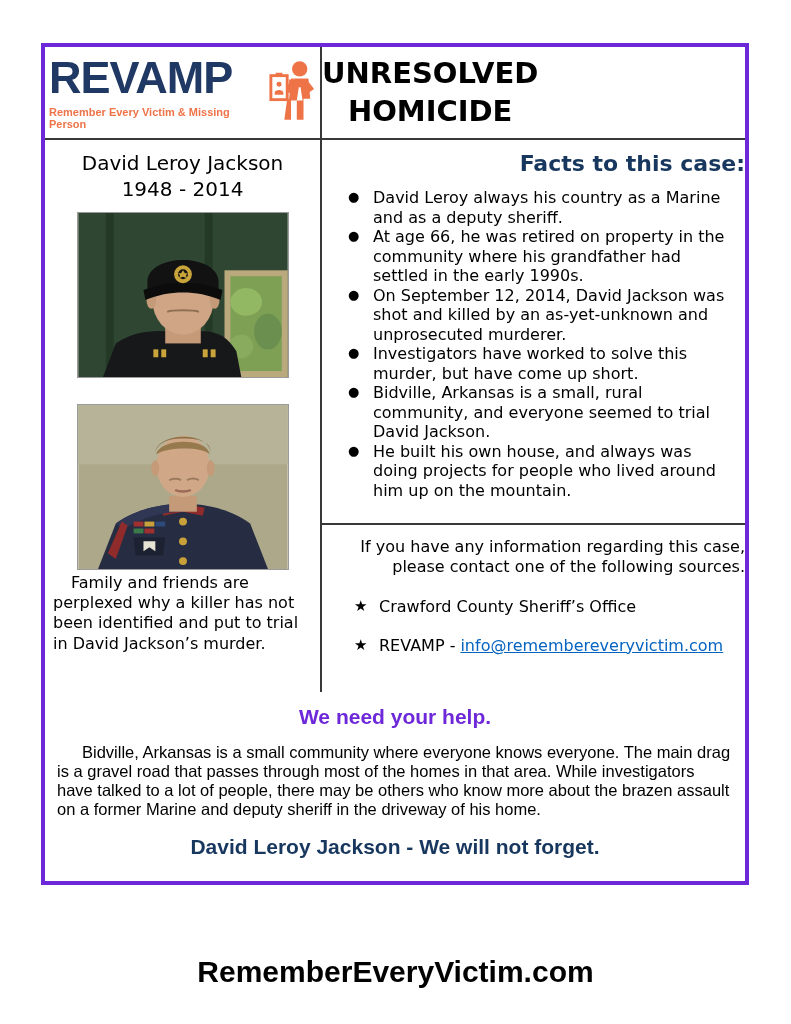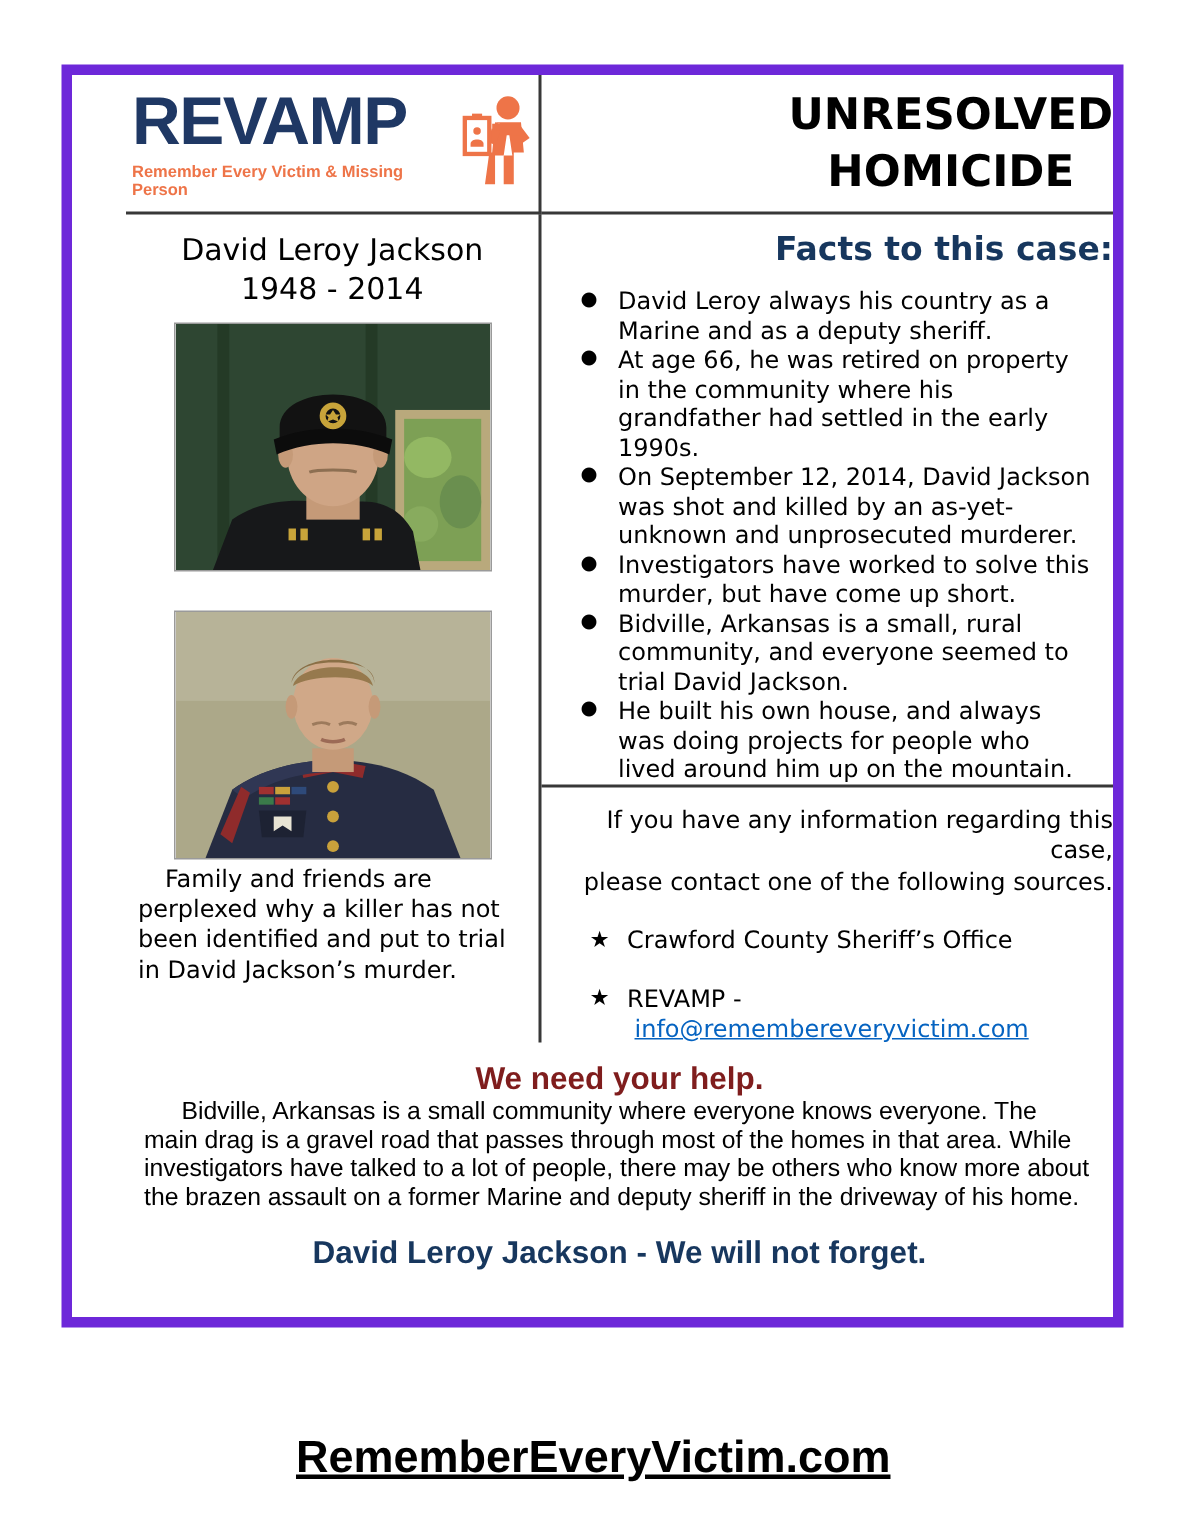--- a/index.html
+++ b/index.html
@@ -4,25 +4,24 @@
 <style>
   * { margin:0; padding:0; box-sizing:border-box; }
   html,body { background:#ffffff; }
   body {
     width:791px; height:1024px; position:relative;
     font-family:"DejaVu Sans", sans-serif; color:#000;
   }
 
   .poster {
     position:absolute; left:41px; top:43px; width:708px; height:842px;
-    border:7px solid #6d28d9;
+    border:4px solid #6d28d9;
     display:grid;
     grid-template-columns:277px 1fr;
     grid-template-rows:93px 552px 1fr;
-    padding-left:36px;
   }
   .br { border-right:2px solid #383838; }
   .bb { border-bottom:2px solid #383838; }
 
   
   .logo-cell {
     display:flex; align-items:center; justify-content:center; gap:8px;
     padding:6px 4px;
   }
   .logo-textblock { text-align:left; }
@@ -31,21 +30,21 @@
     font-weight:bold; font-size:45px; line-height:1.0;
     color:#1F3864; letter-spacing:-1px;
   }
   .logo-tagline {
     font-family:"Liberation Sans", sans-serif;
     font-weight:600; font-size:11px; color:#EE7448; margin-top:6px;
   }
 
   
   .title-cell {
-    display:flex; align-items:center; justify-content:flex-end;
+    display:flex; align-items:center; justify-content:flex-start;
     text-align:center;
   }
   .case-title {
     font-weight:bold; font-size:29px; line-height:1.3;
     white-space:pre-line;
   }
 
   
   .victim-cell { text-align:center; padding-top:10px; }
   .victim-name { font-size:20px; line-height:1.32; }
@@ -91,38 +90,38 @@
   .phone-label { margin-right:5px; }
   .phone-num { font-weight:bold; }
   .email-link { color:#0563C1; text-decoration:underline; margin-left:5px;text-align:center; }
 
   
   .help-cell {
     grid-column:1 / 3; padding:6px 12px 0 12px;
     font-family:"Liberation Sans", sans-serif;
   }
   .help-heading {
-    text-align:center; color:#7f1d1d; font-weight:bold;
+    text-align:center; color:#6d28d9; font-weight:bold;
     font-size:21px; margin-top:7px;
   }
   .help-body {
-    font-size:16.5px; line-height:1.15; 
+    font-size:16.5px; line-height:1.15; margin-top:14px;
     text-indent:25px;
   }
   .closing-line {
     text-align:center; color:#17375E; font-weight:bold;
     font-size:21px; margin-top:16px;
   }
 
   
   .site-footer {
     position:absolute; left:0; top:955px; width:791px;
     text-align:center;
     font-family:"Liberation Sans", sans-serif;
-    font-weight:bold; font-size:30px;text-decoration:underline;
+    font-weight:bold; font-size:30px;
   }
 </style>
 </head>
 <body>
 
 <div class="poster">
 
   <div class="logo-cell br bb">
     <div class="logo-textblock">
       <div class="logo-word">REVAMP</div>

